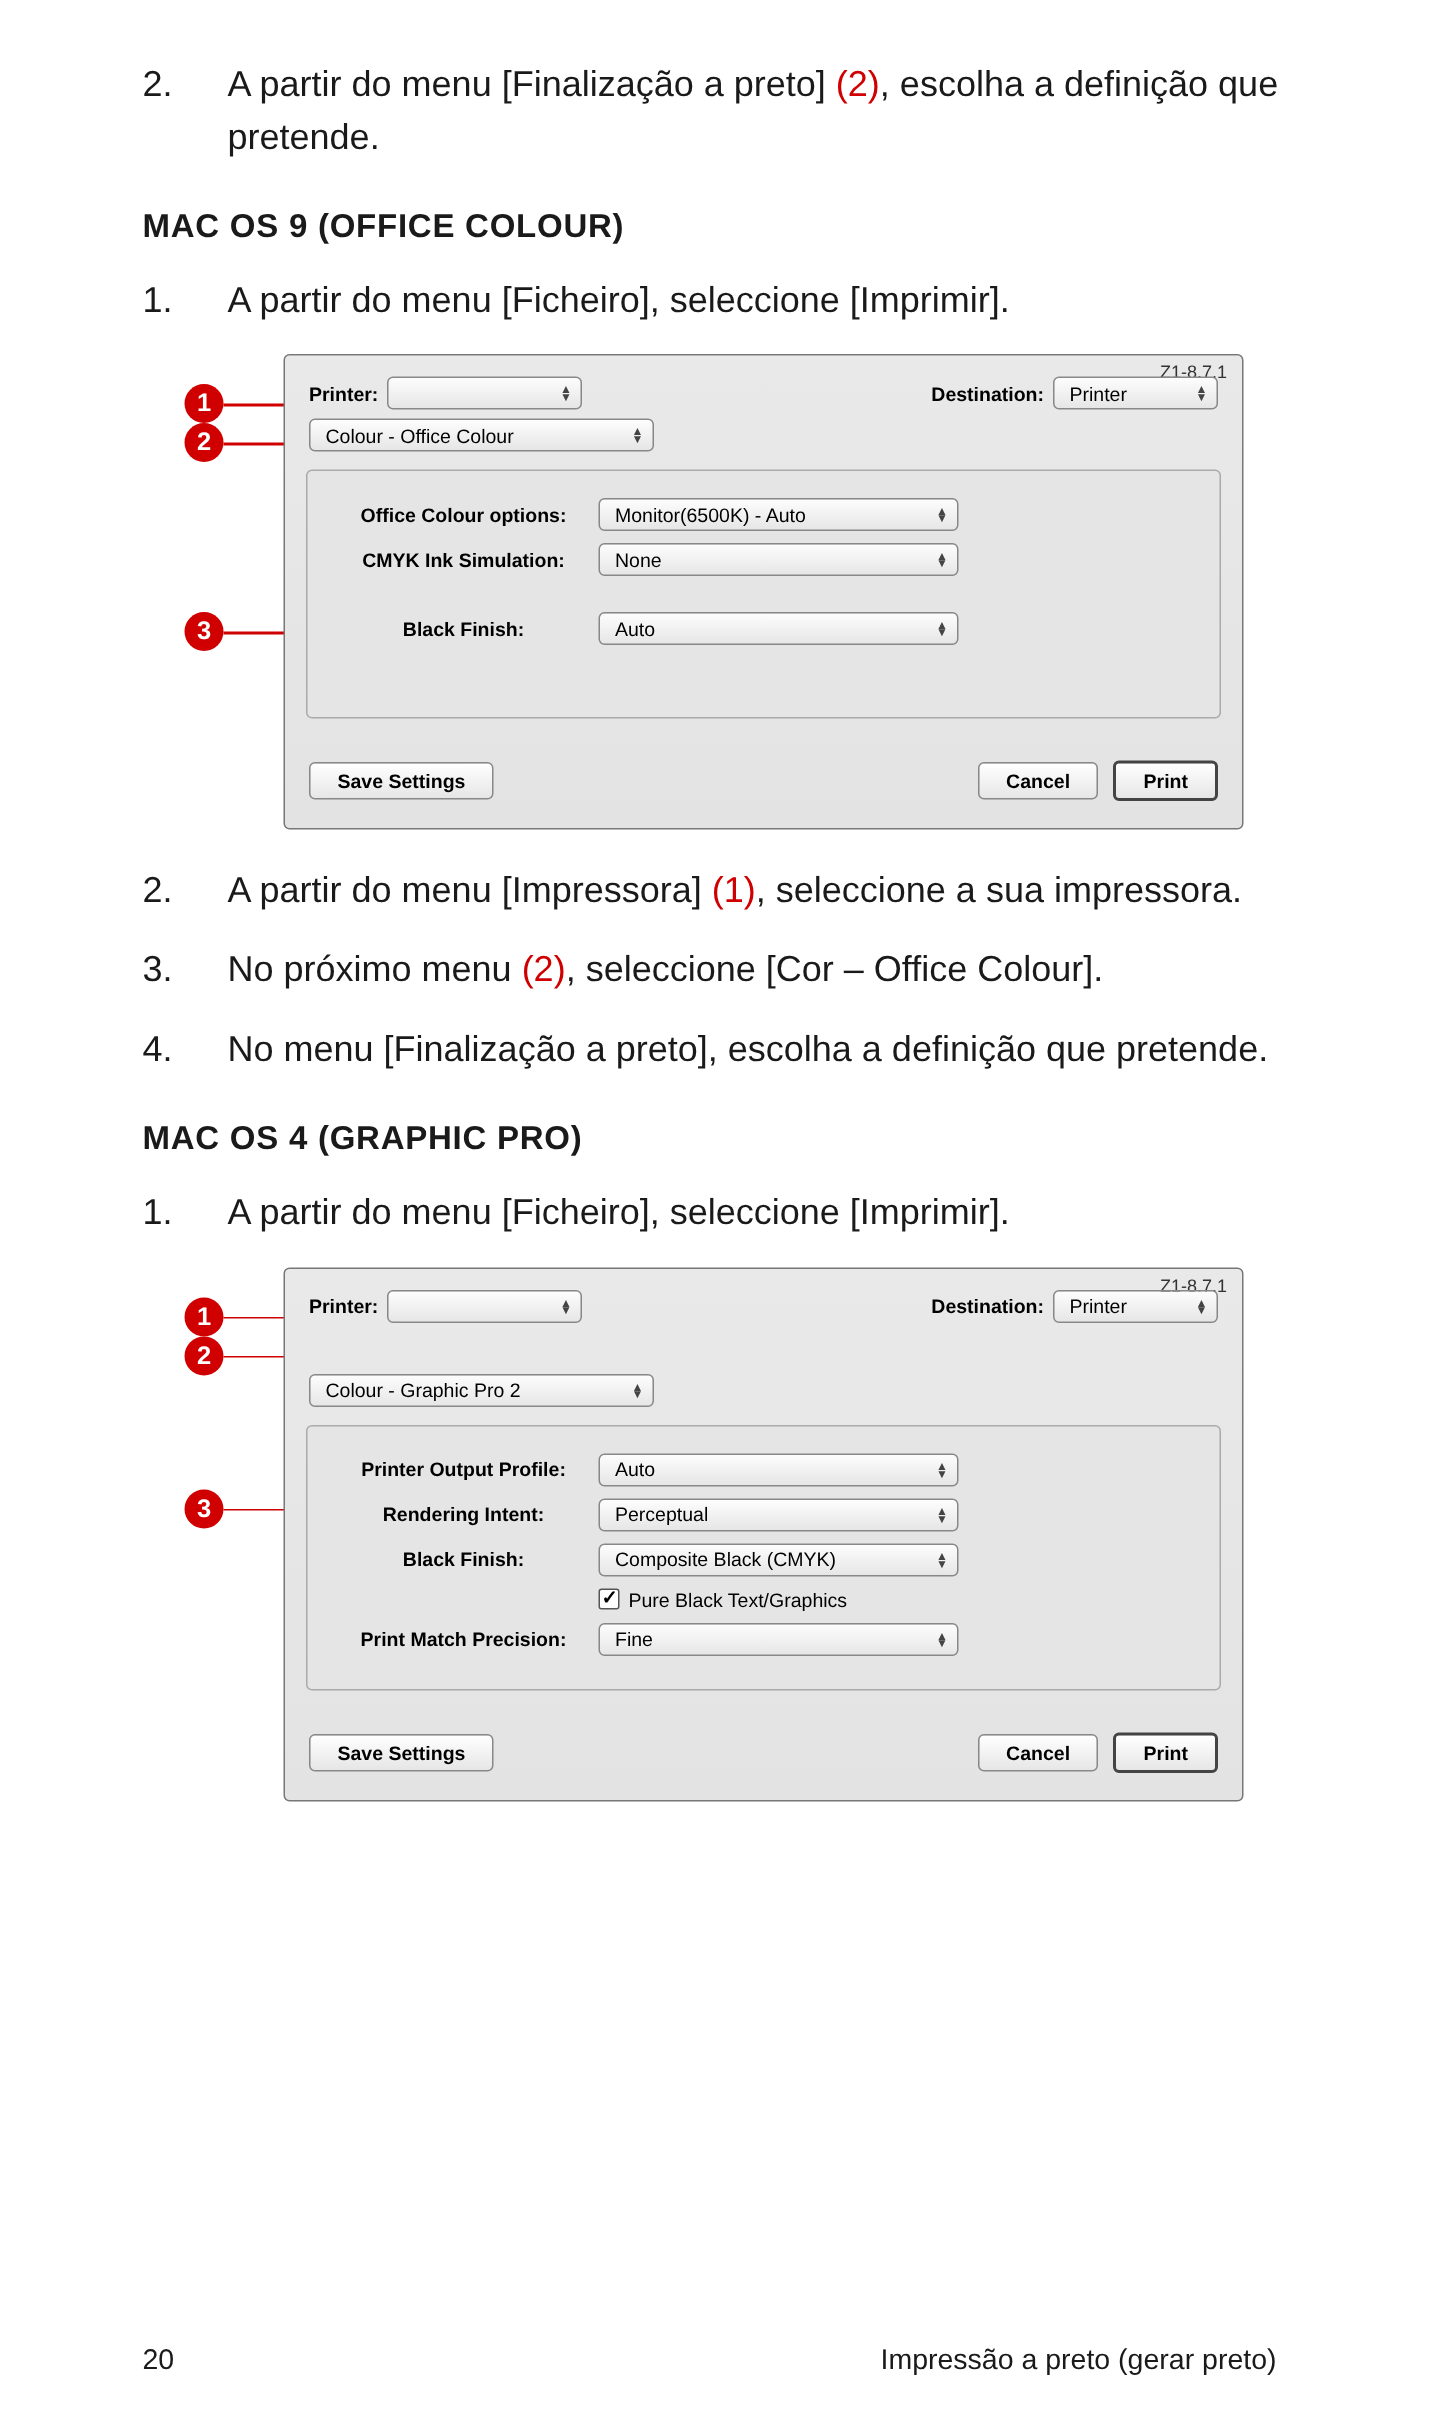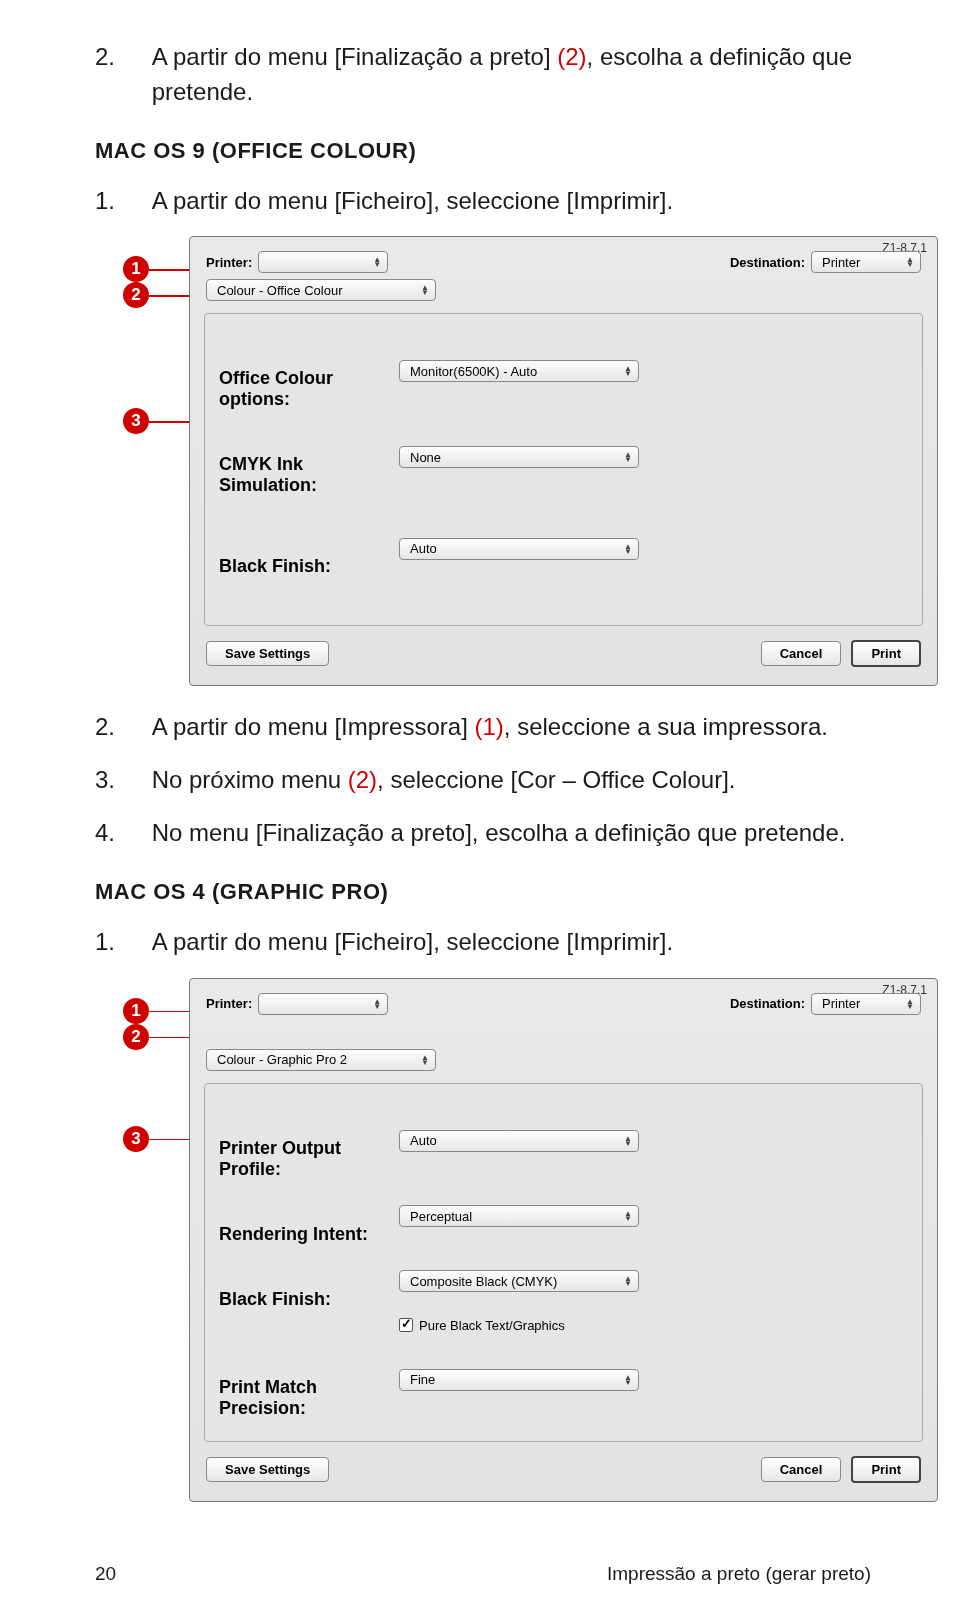--- a/index.html
+++ b/index.html
@@ -38,21 +38,21 @@
     line-height: 26px;
   }
   .callout-line {
     position: absolute;
     height: 1.4px;
     background: #d00000;
   }
 
   .dialog {
     margin-left: 66px;
-    width: 749px;
+    width: 640px;
     border: 1px solid #777;
     border-radius: 4px;
     background: linear-gradient(#e9e9e9,#e3e3e3);
     padding: 0 0 18px 0;
     font-family: "Lucida Grande", Arial, sans-serif;
     font-size: 13px;
     color: #000;
     position: relative;
   }
   .dlg-ver {
@@ -85,40 +85,40 @@
     color: #444;
   }
   .inset-panel {
     margin: 6px 14px 14px 14px;
     border: 1px solid #aaa;
     border-radius: 4px;
     background: #e5e5e5;
     padding: 10px 14px 40px 14px;
   }
   .field-row { display: flex; align-items: center; margin: 8px 0; }
-  .field-lbl { width: 180px; text-align: left; font-weight: bold; font-size: 18px; margin-top: 36px; }
-  .btn-row { display: flex; align-items: center; padding: 0 16px; }
+  .field-lbl { width: 180px; text-align: center; font-weight: bold; font-size: 13px; }
+  .btn-row { display: flex; align-items: center; padding: 0 16px; margin-top: 28px; }
   .mac-btn {
     display: inline-block;
     padding: 4px 18px;
     border: 1px solid #888;
     border-radius: 4px;
     background: linear-gradient(#fff,#e6e6e6);
     font-size: 13px;
     font-weight: bold;
   }
   .mac-btn.default { border: 2px solid #444; }
   .chk { display:inline-block; width:14px; height:14px; border:1px solid #555; background:#fff; border-radius:2px; margin-right:6px; position:relative; }
   .chk.checked::after { content:"✓"; position:absolute; top:-3px; left:1px; font-size:13px; font-weight:bold; }
 
   .footer {
     position: absolute;
     bottom: 24px;
     left: 95px;
-    right: 89px;
+    right: 109px;
     display: flex;
     justify-content: space-between;
     font-size: 19px;
   }
 </style>
 </head>
 <body>
 
 <div class="step">
   <span class="step-num">2.</span>

